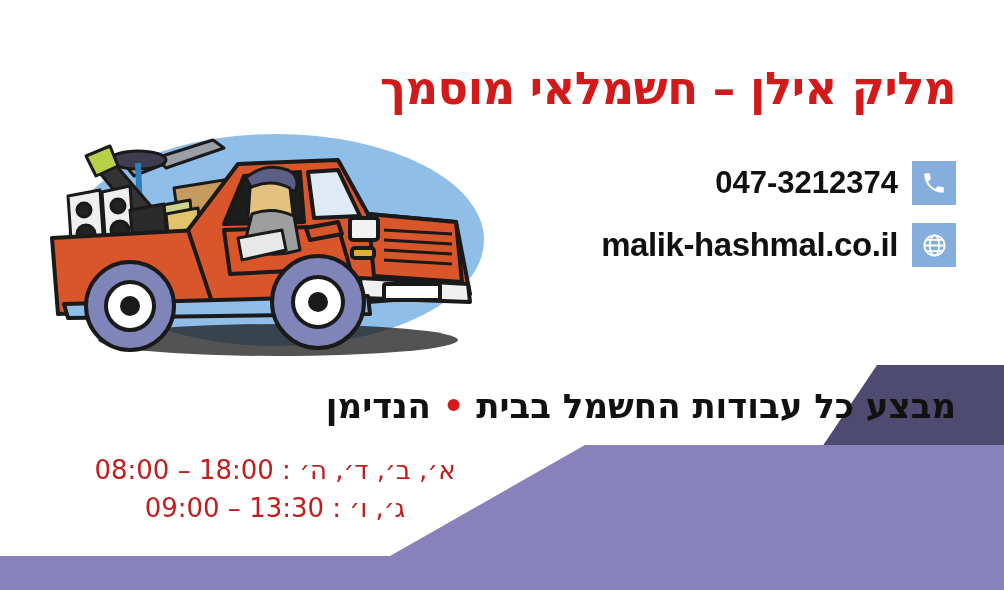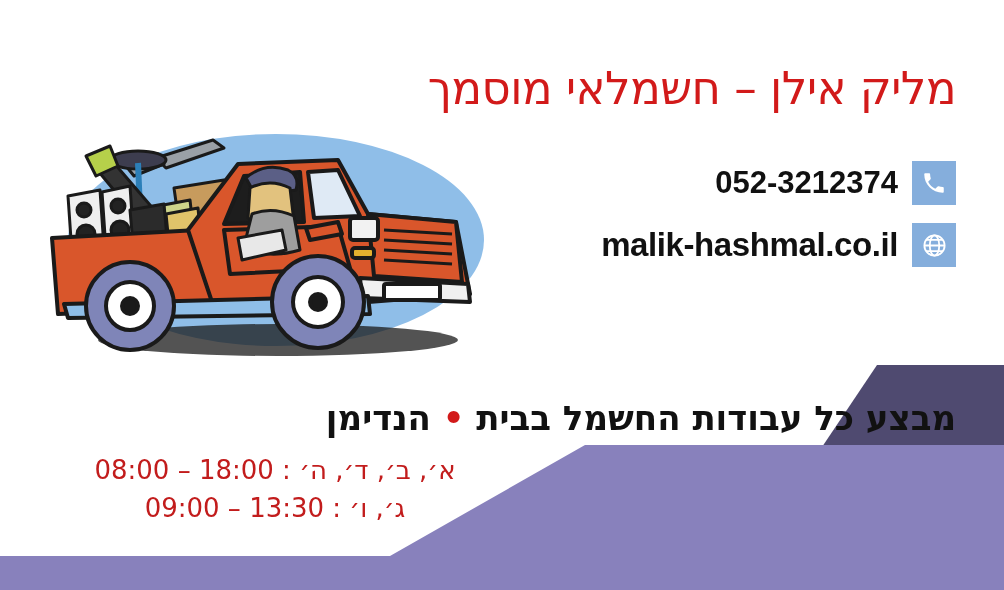--- a/index.html
+++ b/index.html
@@ -37,21 +37,21 @@
   }
 
   
   #headline {
     position: absolute;
     right: 48px;
     top: 62px;
     direction: rtl;
     text-align: right;
     font-size: 45px;
-    font-weight: normal;
+    font-weight: bold;
     letter-spacing: -0.5px;
     color: #D21A1A;
     white-space: nowrap;
     font-family: "DejaVu Sans", "Liberation Sans", sans-serif;
     margin-left: 17px;
   }
 
   
   #contact {
     position: absolute;
@@ -86,21 +86,21 @@
     white-space: nowrap;
   }
   .txt-phone   { font-size: 31px; letter-spacing: 0px; direction: ltr; text-align: right; }
   .txt-site    { font-size: 33px; letter-spacing: -0.4px; direction: ltr; text-align: right; }
   .txt-places  { font-size: 29px; letter-spacing: 0px; font-family: "DejaVu Sans", "Liberation Sans", sans-serif; }
 
   
   #tagline {
     position: absolute;
     right: 48px;
-    top: 398px;
+    top: 386px;
     direction: rtl;
     text-align: center;
     font-size: 34px;
     font-weight: bold;
     color: #111111;
     white-space: nowrap;
     font-family: "DejaVu Sans", "Liberation Sans", sans-serif;
   }
   #tagline .sep { color: #D21A1A; }
 
@@ -213,21 +213,21 @@
   <div id="headline">מליק אילן – חשמלאי מוסמך</div>
 
   <div id="contact">
 
     <div class="contact-row">
       <span class="contact-icon">
         <svg width="26" height="26" viewBox="0 0 24 24" fill="#ffffff">
           <path d="M6.6 10.8c1.4 2.8 3.8 5.2 6.6 6.6l2.2-2.2c.3-.3.7-.4 1-.2 1.1.4 2.4.6 3.6.6.6 0 1 .4 1 1V20c0 .6-.4 1-1 1C10.6 21 3 13.4 3 4c0-.6.4-1 1-1h3.4c.6 0 1 .4 1 1 0 1.3.2 2.5.6 3.6.1.4 0 .8-.2 1l-2.2 2.2z"></path>
         </svg>
       </span>
-      <span class="contact-text txt-phone">052-3212374</span>
+      <span class="contact-text txt-phone">047-3212374</span>
     </div>
 
     <div class="contact-row">
       <span class="contact-icon">
         <svg width="27" height="27" viewBox="0 0 24 24" fill="none" stroke="#ffffff" stroke-width="1.6">
           <circle cx="12" cy="12" r="9"></circle>
           <ellipse cx="12" cy="12" rx="4.2" ry="9"></ellipse>
           <path d="M3 12h18M4.6 7h14.8M4.6 17h14.8"></path>
         </svg>
       </span>

